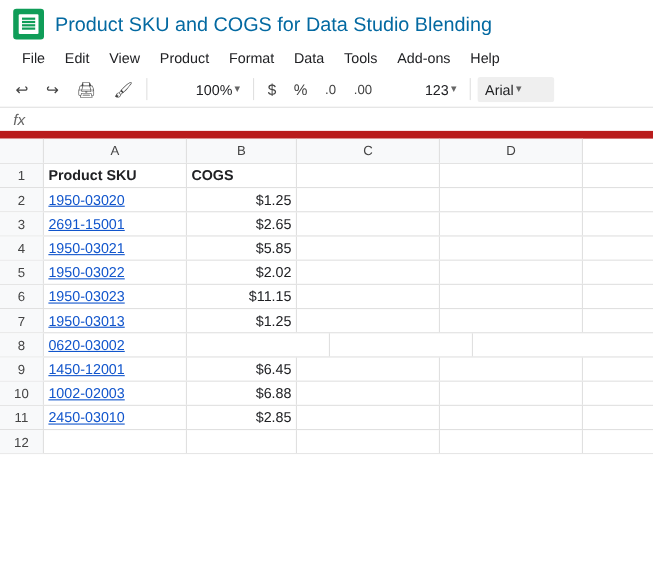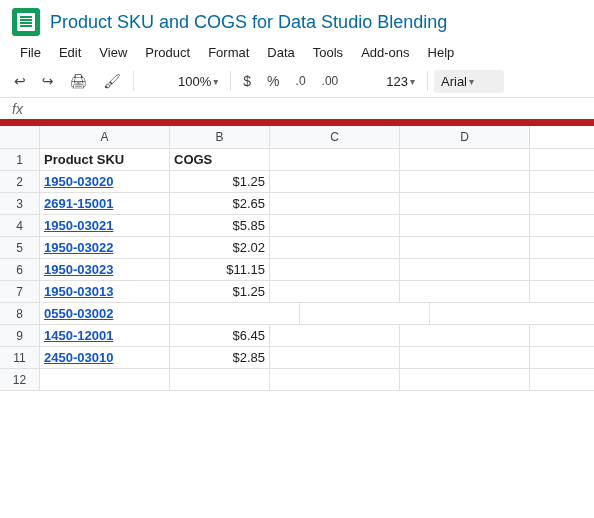--- a/index.html
+++ b/index.html
@@ -194,21 +194,20 @@
     .cell-c { width: 130px; min-width: 130px; }
     .cell-d { width: 130px; min-width: 130px; }
 
     .header-cell {
       font-weight: 700;
       color: #202124;
     }
     .sku-cell {
       color: #1155cc;
       text-decoration: underline;
-      font-weight: bold;
     }
     .cogs-cell {
       color: #202124;
     }
 
     .chevron { font-size: 10px; color: #666; }
   </style>
 </head>
 <body>
 
@@ -318,32 +317,39 @@
     </div>
     <div class="sheet-row">
       <div class="row-num">7</div>
       <div class="cell cell-a sku-cell">1950-03013</div>
       <div class="cell cell-b cogs-cell">$1.25</div>
       <div class="cell cell-c"></div>
       <div class="cell cell-d"></div>
     </div>
     <div class="sheet-row">
       <div class="row-num">8</div>
-      <div class="cell cell-a sku-cell">0550-03002</div>
+      <div class="cell cell-a sku-cell">0620-03002</div>
       <div class="cell cell-c"></div>
       <div class="cell cell-d"></div>
     </div>
     <div class="sheet-row">
       <div class="row-num">9</div>
       <div class="cell cell-a sku-cell">1450-12001</div>
       <div class="cell cell-b cogs-cell">$6.45</div>
       <div class="cell cell-c"></div>
       <div class="cell cell-d"></div>
     </div>
     <div class="sheet-row">
+      <div class="row-num">10</div>
+      <div class="cell cell-a sku-cell">1002-02003</div>
+      <div class="cell cell-b cogs-cell">$6.88</div>
+      <div class="cell cell-c"></div>
+      <div class="cell cell-d"></div>
+    </div>
+    <div class="sheet-row">
       <div class="row-num">11</div>
       <div class="cell cell-a sku-cell">2450-03010</div>
       <div class="cell cell-b cogs-cell">$2.85</div>
       <div class="cell cell-c"></div>
       <div class="cell cell-d"></div>
     </div>
     <div class="sheet-row">
       <div class="row-num">12</div>
       <div class="cell cell-a"></div>
       <div class="cell cell-b cogs-cell"></div>

